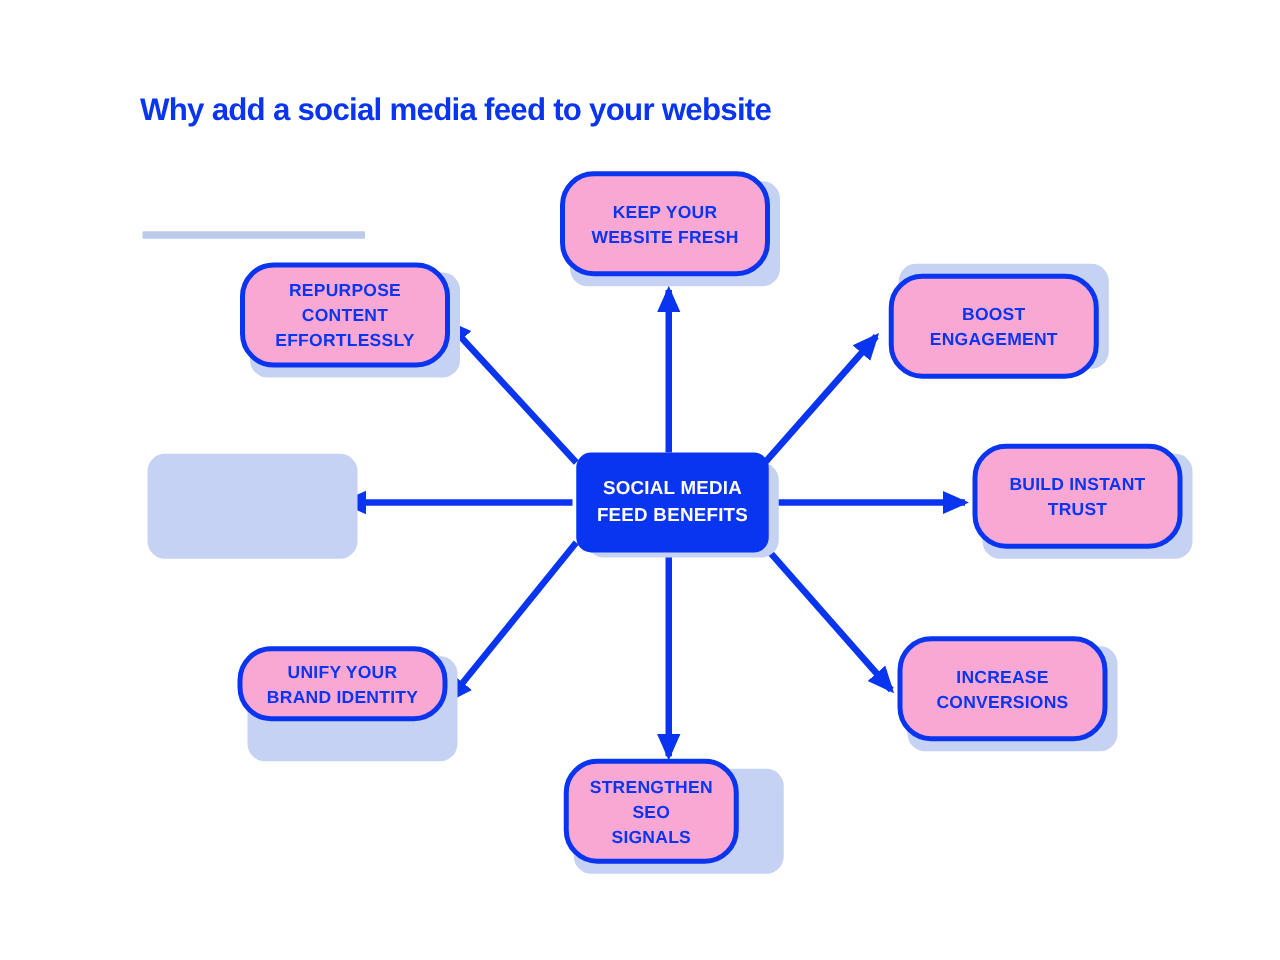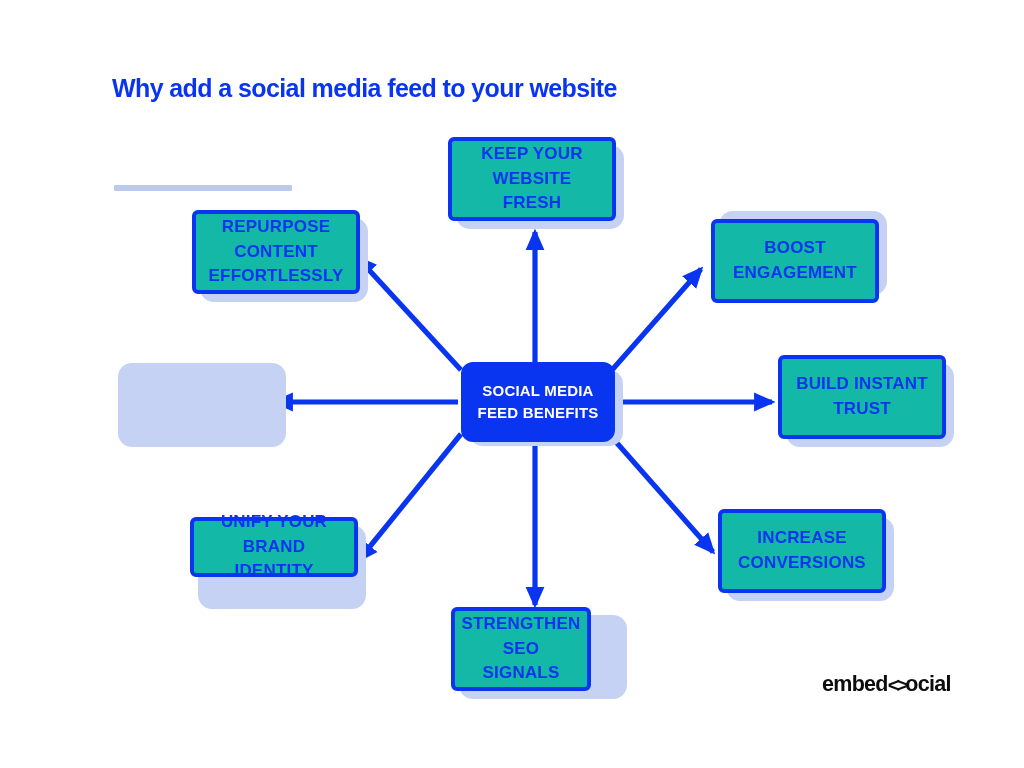--- a/index.html
+++ b/index.html
@@ -52,24 +52,24 @@
     width: 1024px;
     height: 768px;
     pointer-events: none;
   }
 
   
   .node {
     position: absolute;
     box-sizing: border-box;
     border: 4px solid #0A35F0;
-    border-radius: 6px;
-    background: #14b8a6;
+    border-radius: 27px;
+    background: #f9a8d4;
     color: #0A35F0;
-    font-size: 17px;
+    font-size: 14px;
     font-weight: bold;
     letter-spacing: 0.2px;
     line-height: 1.45;
     text-align: center;
     display: flex;
     align-items: center;
     justify-content: center;
     padding: 4px 10px;
     z-index: 3;
   }
@@ -204,19 +204,14 @@
     </div>
   </div>
 
   <div class="node center" style="left:461px;top:362px;width:154px;height:80px;">
     <div>
       <div>SOCIAL MEDIA</div>
       <div>FEED BENEFITS</div>
     </div>
   </div>
 
-  <div class="logo">
-    <span>embed</span>
-      <span class="chev">&lt;&gt;</span>
-      <span>ocial</span>
-  </div>
 
 </div>
 
 </body></html>

